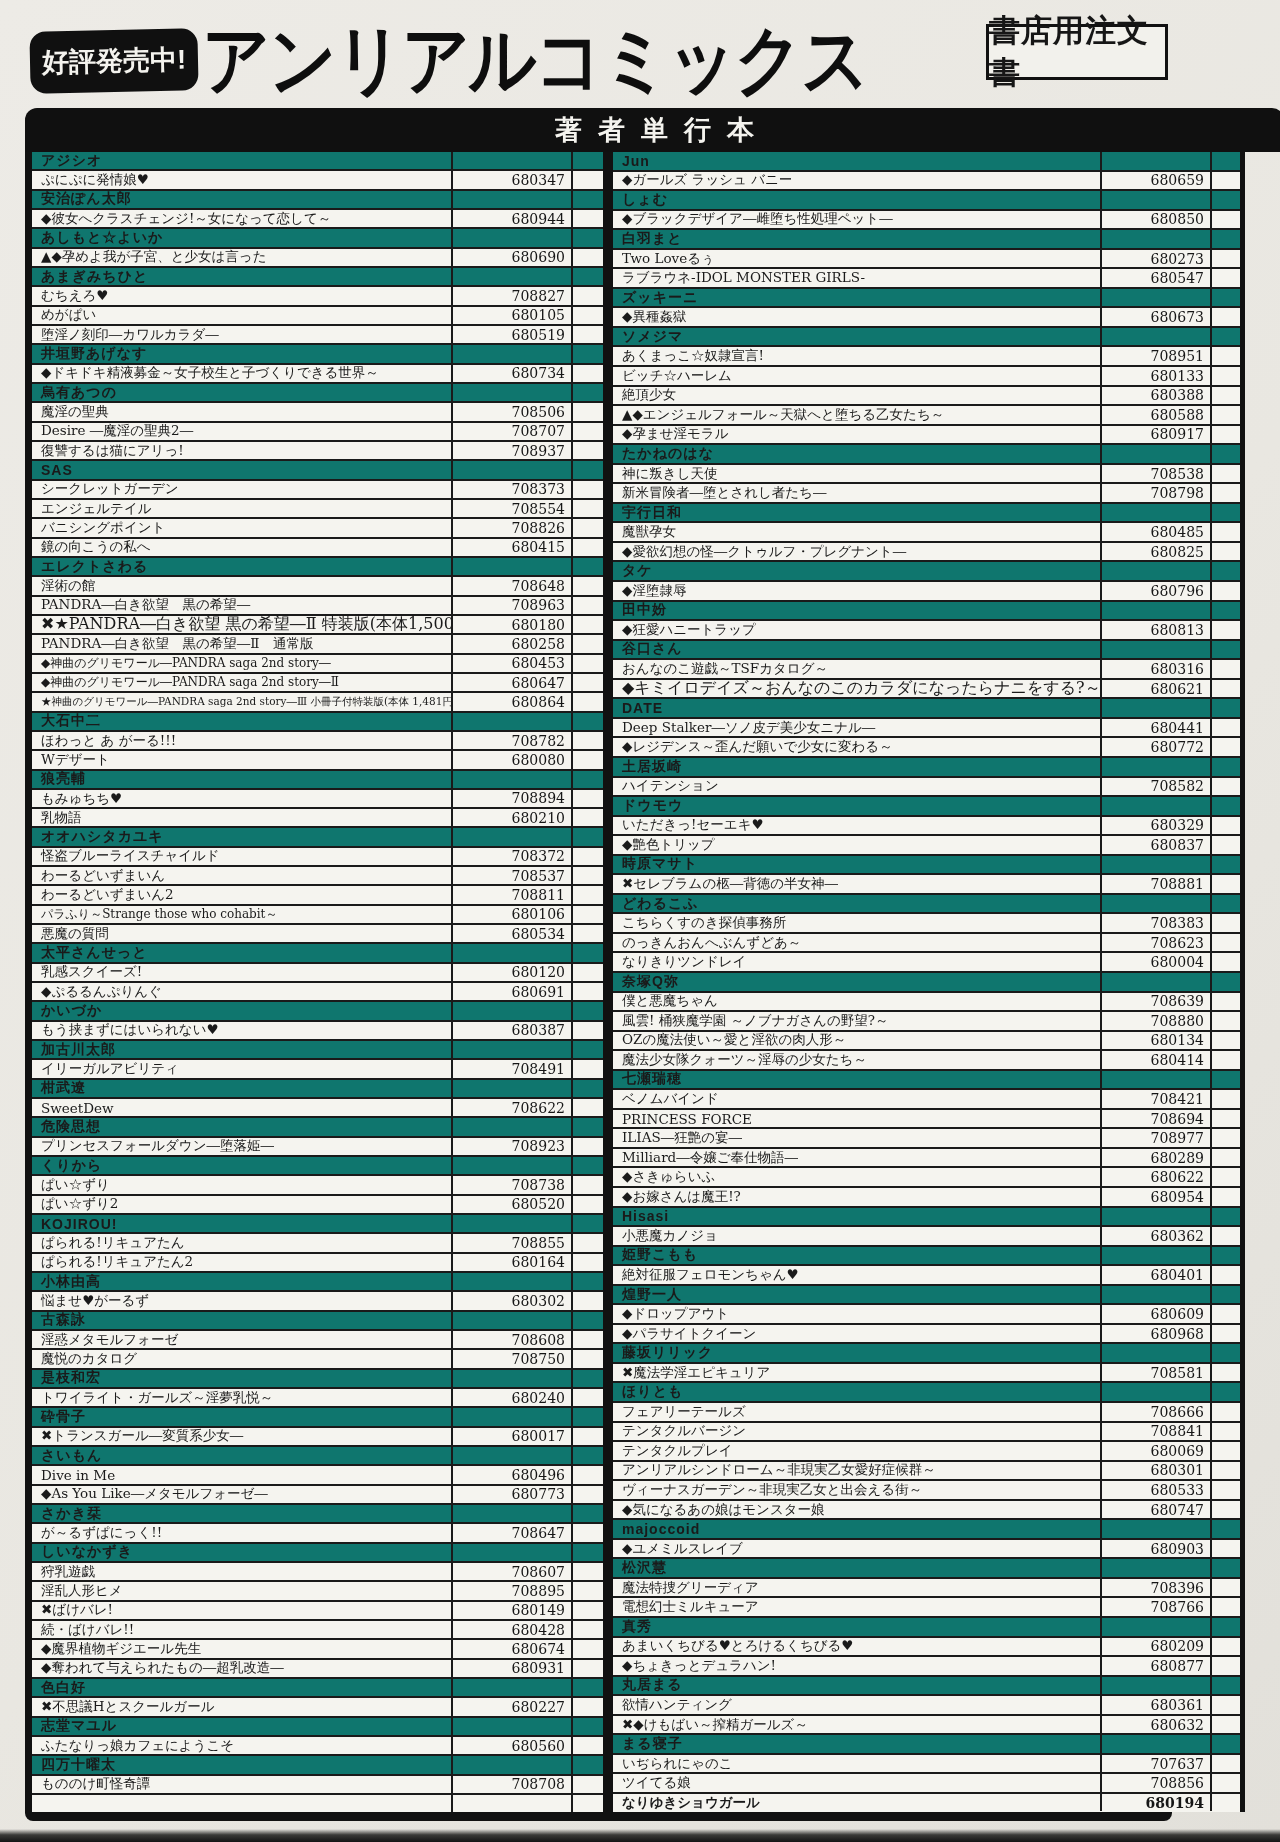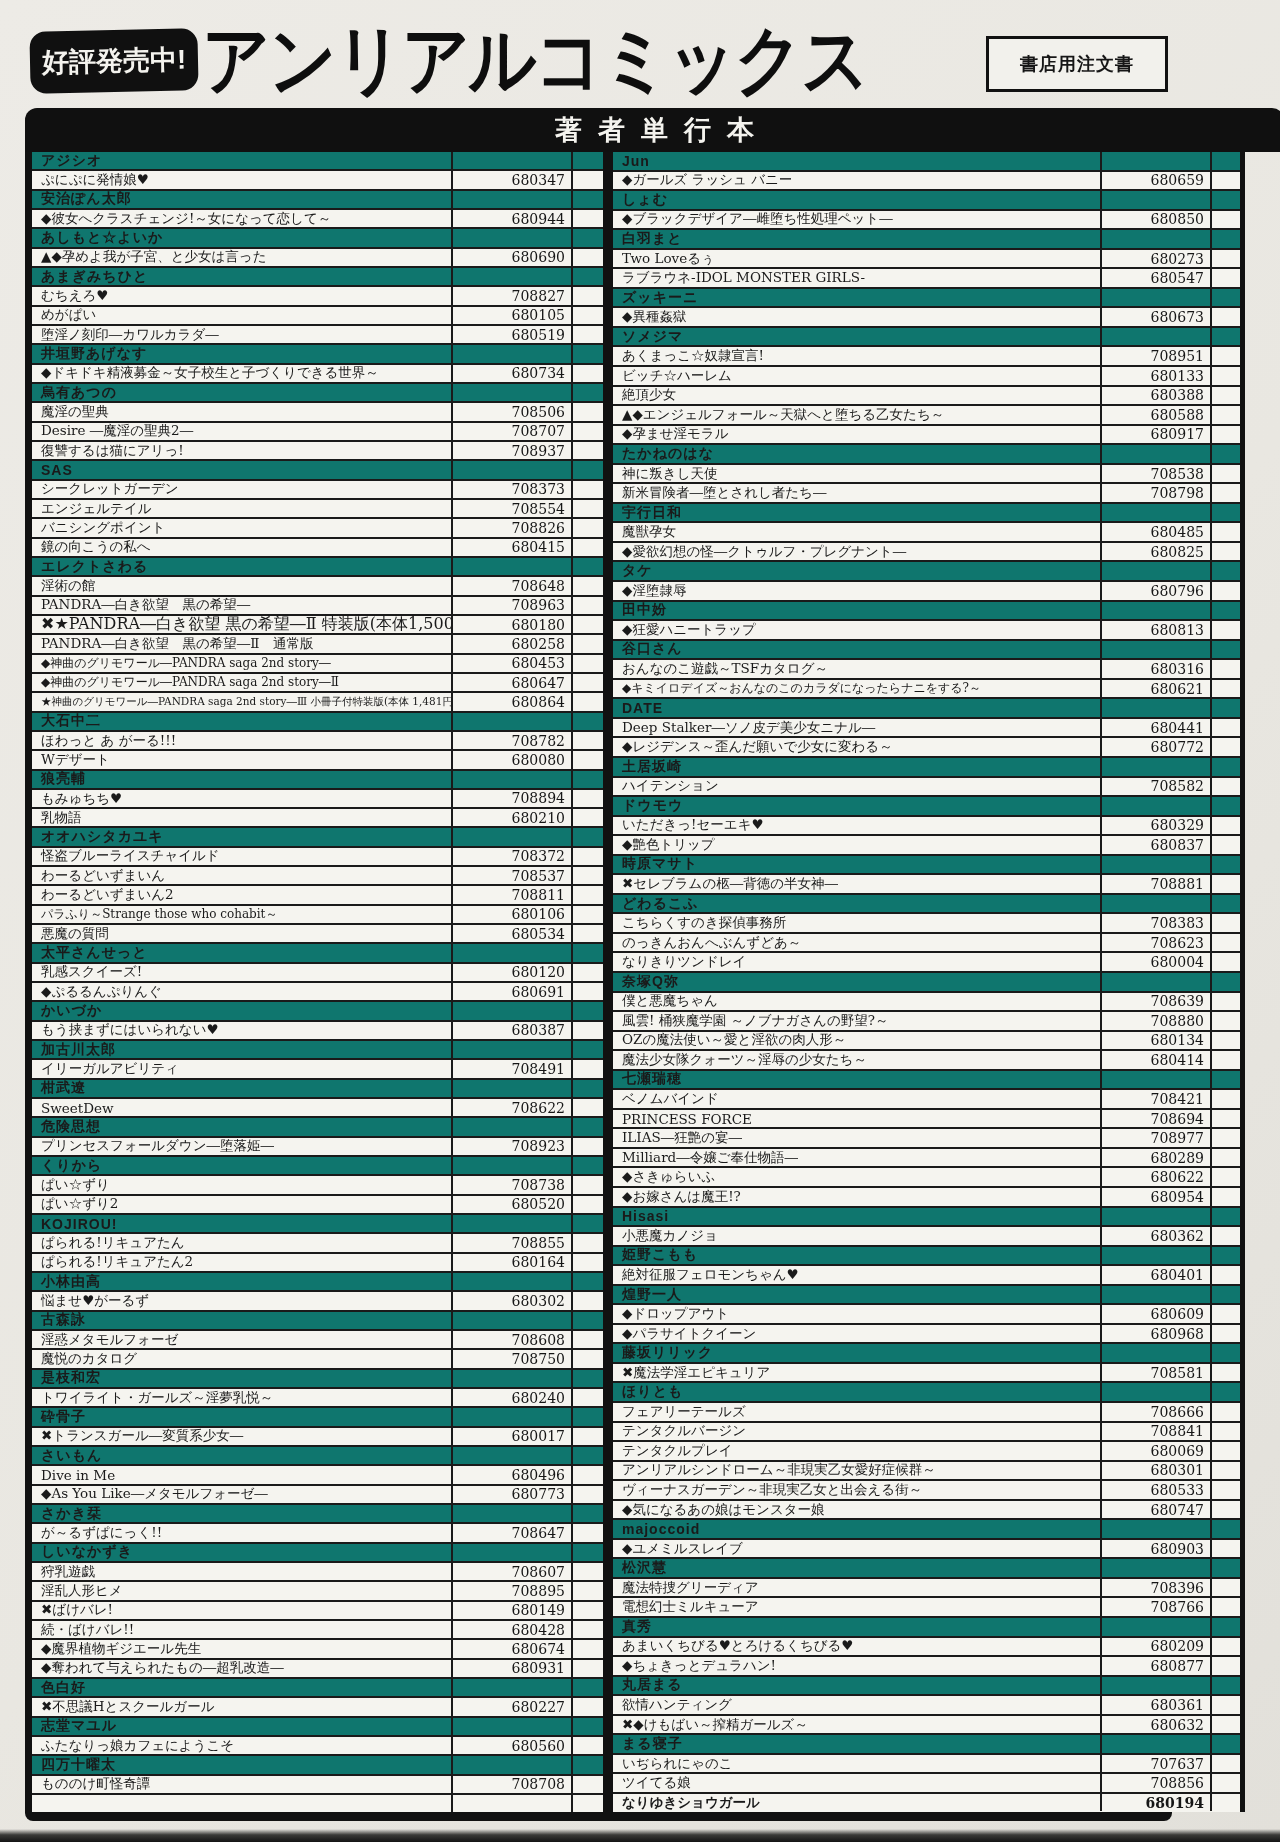--- a/index.html
+++ b/index.html
@@ -20,24 +20,24 @@
     transform:rotate(-1.2deg);
   }
   .logo {
     position:absolute; left:202px; top:14px; width:780px; height:92px;
     display:flex; align-items:center;
     font-size:67px; font-weight:900; letter-spacing:-2px; color:#0e0e0e;
     transform:scale(1.0,1.14); transform-origin:left center;
     white-space:nowrap;
   }
   .order-box {
-    position:absolute; left:986px; top:36px; width:182px; height:56px;
+    position:absolute; left:986px; top:24px; width:182px; height:56px;
     border:3px solid #111; background:#f2f1ec; box-sizing:border-box;
     display:flex; align-items:center; justify-content:center;
-    font-size:18px; font-weight:bold; letter-spacing:1px;
+    font-size:31px; font-weight:bold; letter-spacing:1px;
   }
   .section-bar {
     position:absolute; left:25px; top:108px; width:1259px; height:44px;
     background:#101010; border-radius:12px 12px 0 0;
     display:flex; align-items:center; justify-content:center;
     color:#f4f3ee; font-size:27px; font-weight:bold; letter-spacing:16px;
     text-indent:16px;
   }
   
   .tbl { position:absolute; top:152px; height:1660px; box-sizing:border-box;
@@ -640,21 +640,21 @@
         <div class="cell-text">谷口さん</div>
         <div class="cell-code"></div>
         <div class="cell-check"></div>
       </div>
       <div class="row book">
         <div class="cell-text">おんなのこ遊戯～TSFカタログ～</div>
         <div class="cell-code">680316</div>
         <div class="cell-check"></div>
       </div>
       <div class="row book">
-        <div class="cell-text" style="font-size: 12px;">◆キミイロデイズ～おんなのこのカラダになったらナニをする?～</div>
+        <div class="cell-text" style="font-size: 16px;">◆キミイロデイズ～おんなのこのカラダになったらナニをする?～</div>
         <div class="cell-code">680621</div>
         <div class="cell-check"></div>
       </div>
       <div class="row author">
         <div class="cell-text">DATE</div>
         <div class="cell-code"></div>
         <div class="cell-check"></div>
       </div>
       <div class="row book">
         <div class="cell-text">Deep Stalker―ソノ皮デ美少女ニナル―</div>

